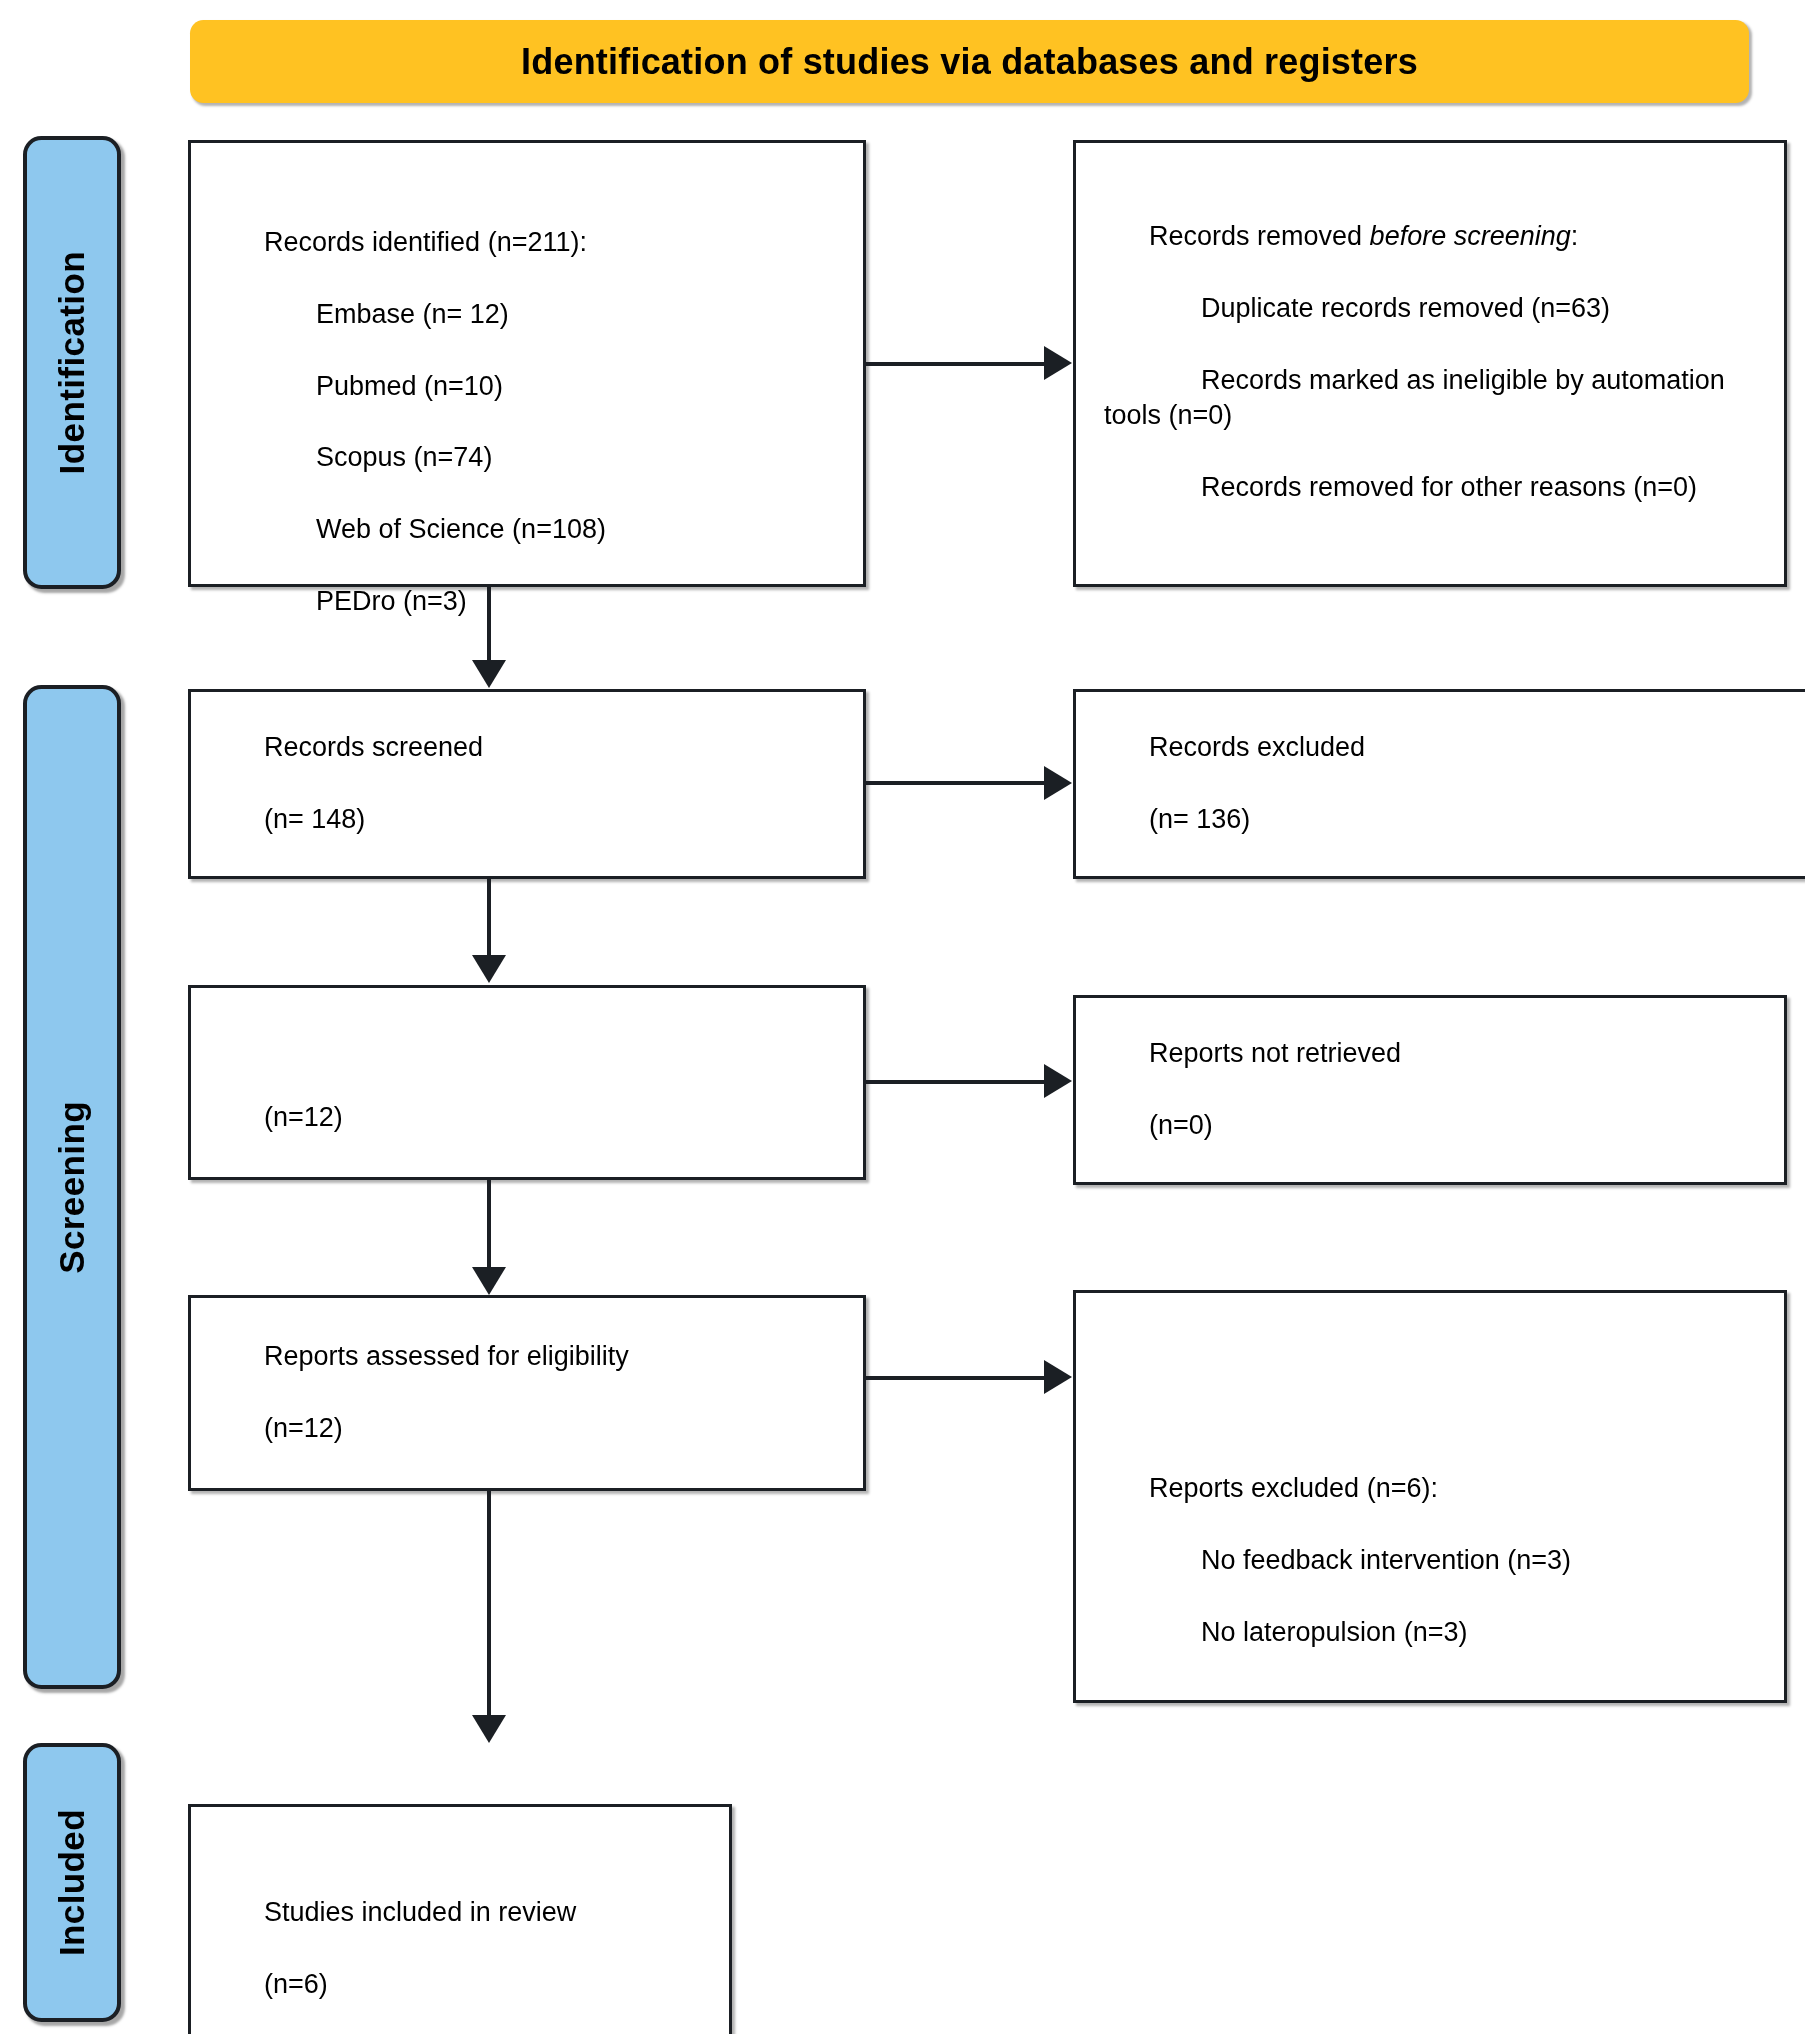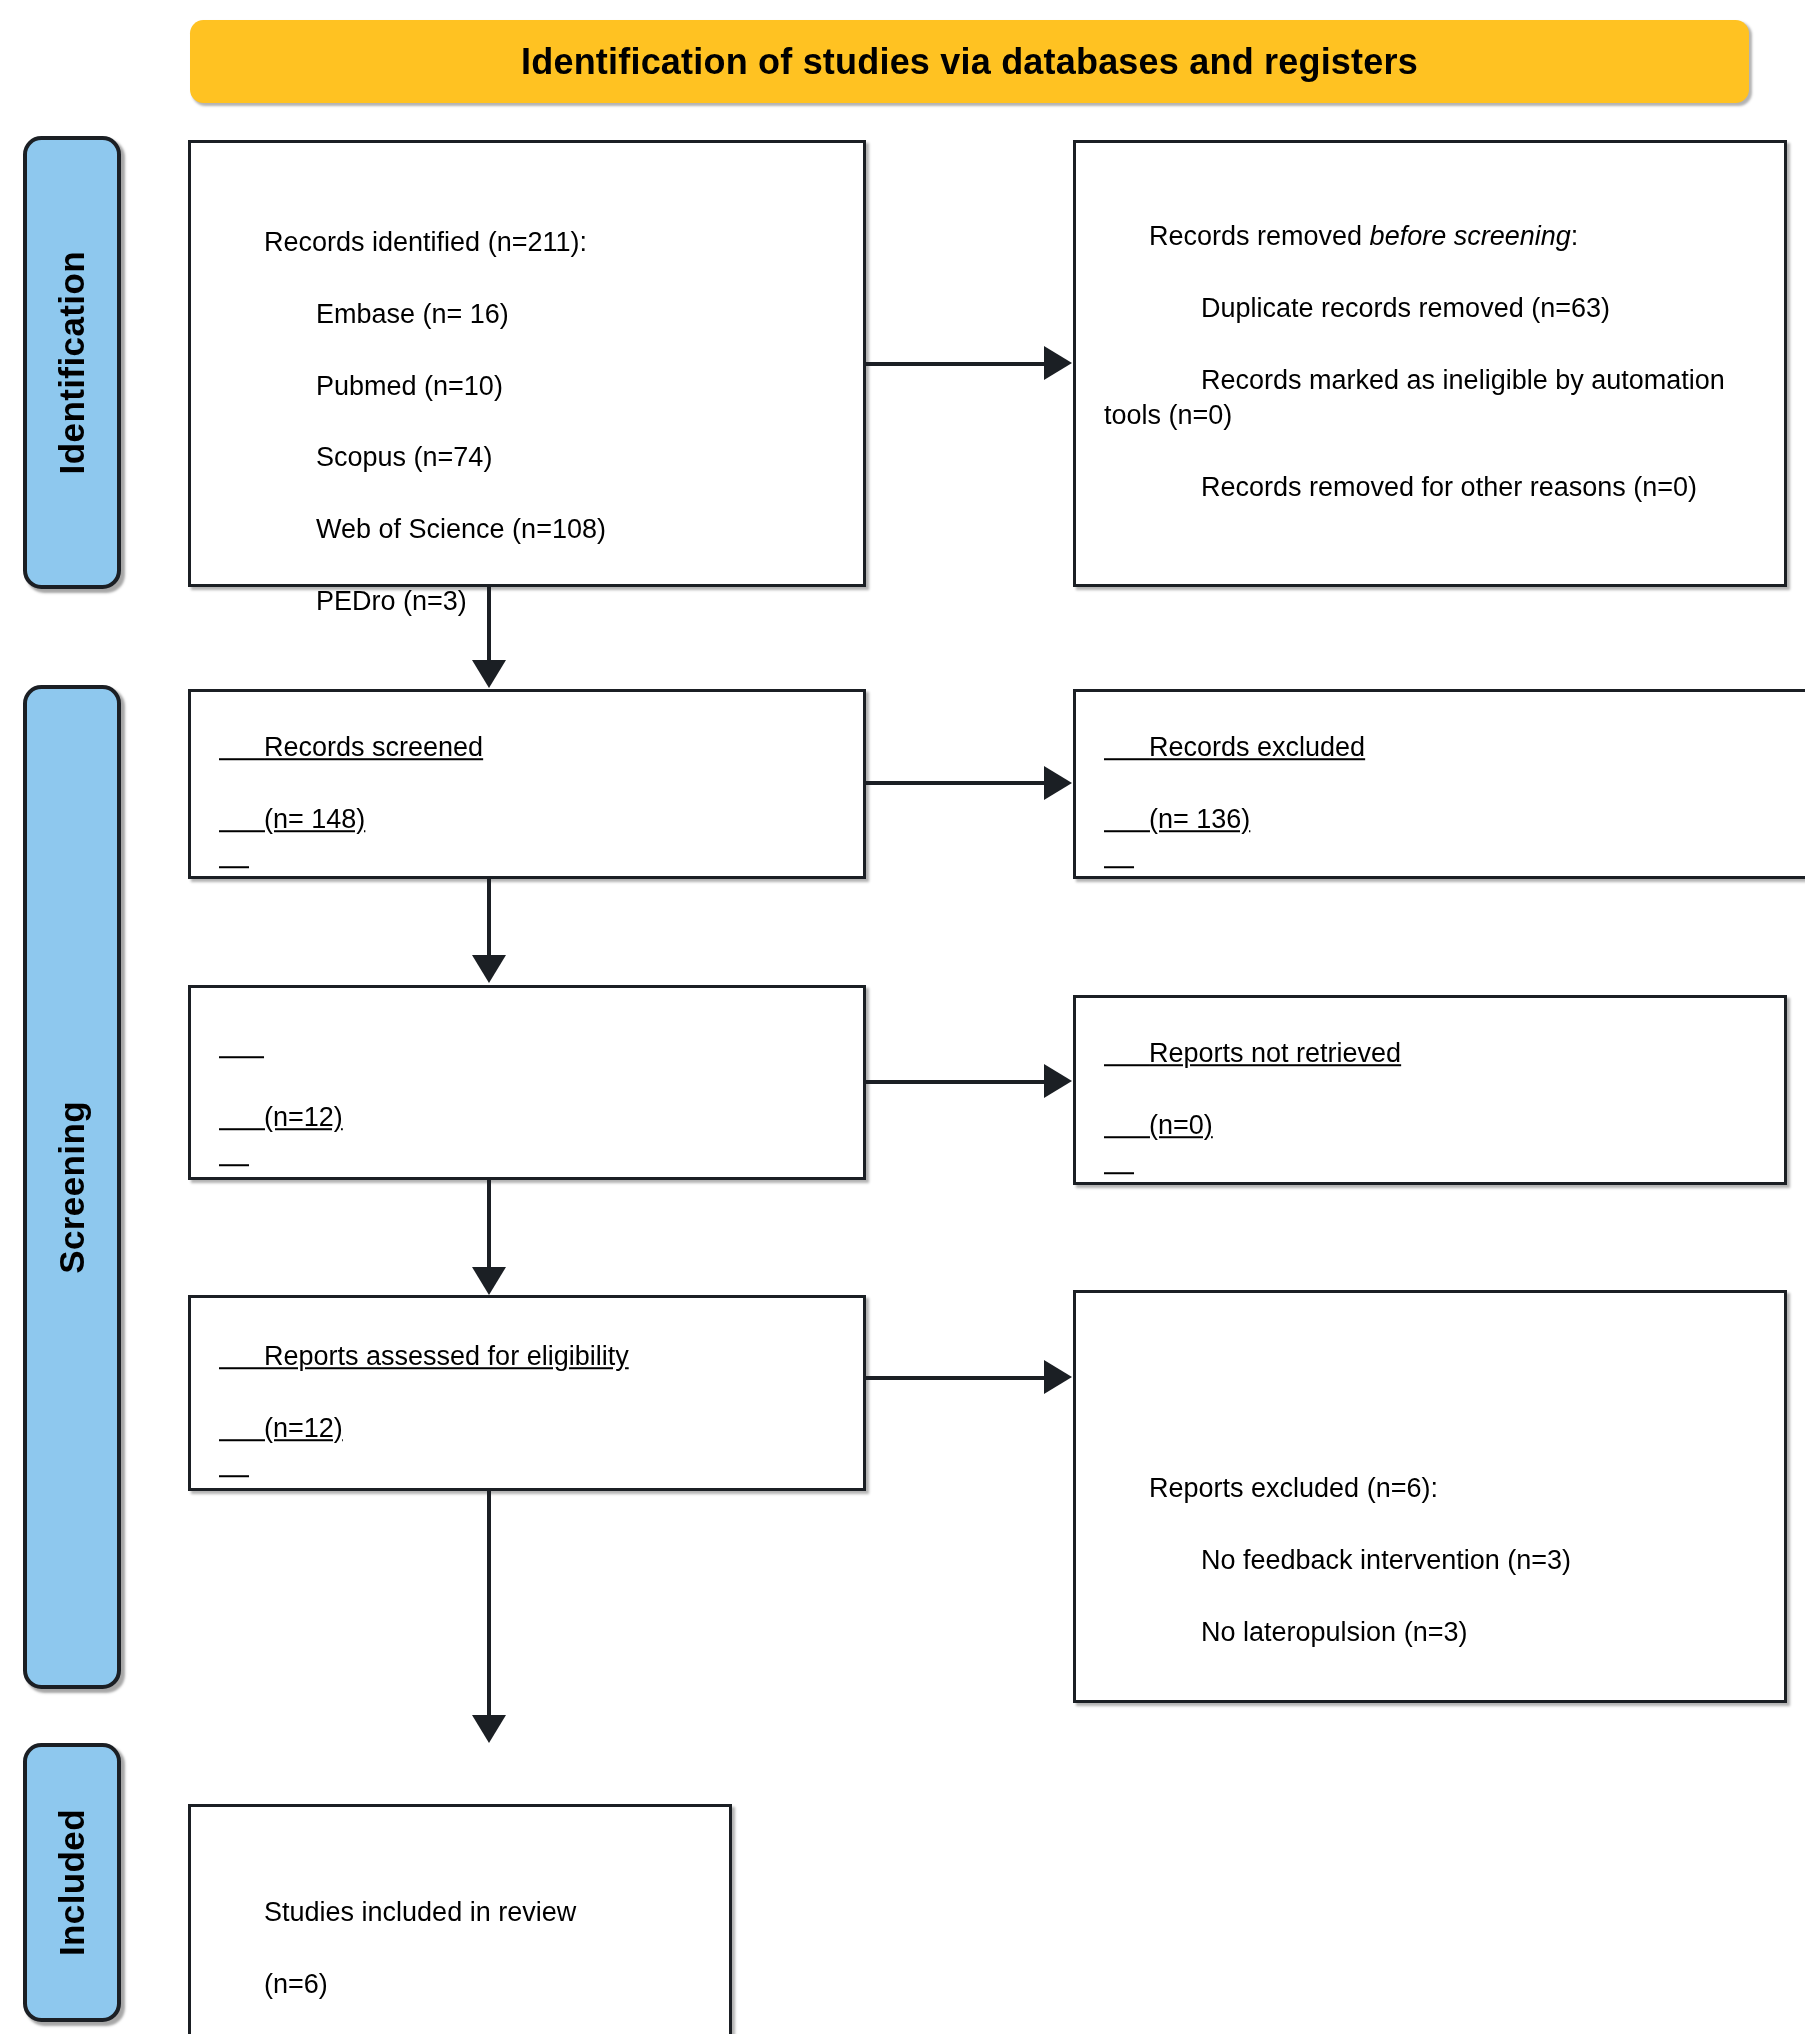--- a/index.html
+++ b/index.html
@@ -79,21 +79,20 @@
     left: 28px;
     right: 11.7px;
     font-size: 27px;
     line-height: 1.33;
     color: #000000;
     white-space: pre-wrap;
   }
   .box-text.center-v {
     top: 50%;
     transform: translateY(-50%);
-    text-decoration: underline;
   }
   .ital { font-style: italic; }
   .indent { display: inline-block; width: 52px; }
 
   
   .conn {
     position: absolute;
     background: #1b1f24;
   }
   .conn-v { width: 4.2px; }
@@ -130,21 +129,21 @@
     <span class="stage-band-text">Screening</span>
   </div>
 
   <div class="stage-band" style="left:23.4px; top:1743px; width:98px; height:279px;">
     <span class="stage-band-text">Included</span>
   </div>
 
   <div class="flow-box" style="left:188px; top:140px; width:678px; height:447px;">
     <div class="box-text" style="top:46px;">
       <span>Records identified (n=211):</span><br>
-      <span class="indent"></span><span>Embase (n= 16)</span><br>
+      <span class="indent"></span><span>Embase (n= 12)</span><br>
       <span class="indent"></span><span>Pubmed (n=10)</span><br>
       <span class="indent"></span><span>Scopus (n=74)</span><br>
       <span class="indent"></span><span>Web of Science (n=108)</span><br>
       <span class="indent"></span><span>PEDro (n=3)</span>
     </div>
   </div>
 
   <div class="conn conn-h" style="left:866px; top:362px; width:179px;"></div>
   <div class="arrow-right" style="left:1044px; top:346px;"></div>
 

